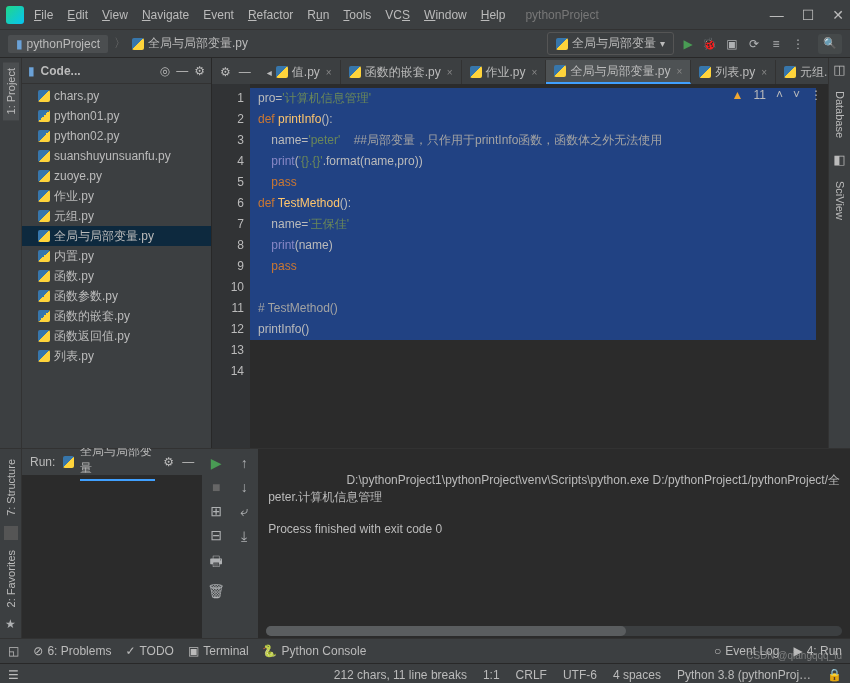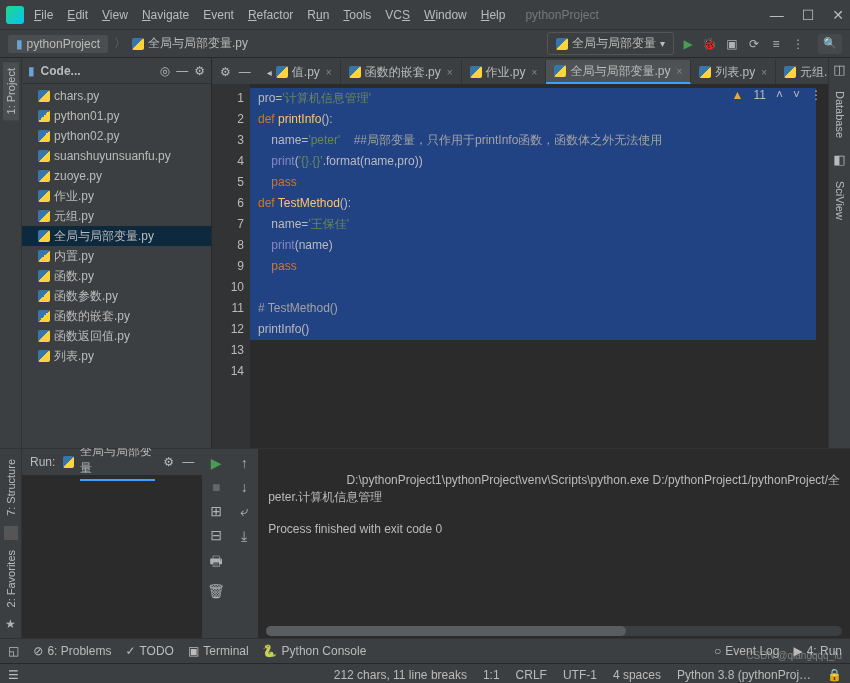--- a/index.html
+++ b/index.html
@@ -354,19 +354,19 @@
       <span>4: Run</span>
     </div>
 </div>
 
 <div class="statusbar">
   <span>☰</span>
   <div class="sp"></div>
   <span>212 chars, 11 line breaks</span>
   <span>1:1</span>
   <span>CRLF</span>
-  <span>UTF-1</span>
+  <span>UTF-6</span>
   <span>4 spaces</span>
   <span>Python 3.8 (pythonProj…</span>
   <span class="lock">🔒</span>
 </div>
 
 <div class="watermark">CSDN @qiangqqq_lu</div>
 
 </body></html>

